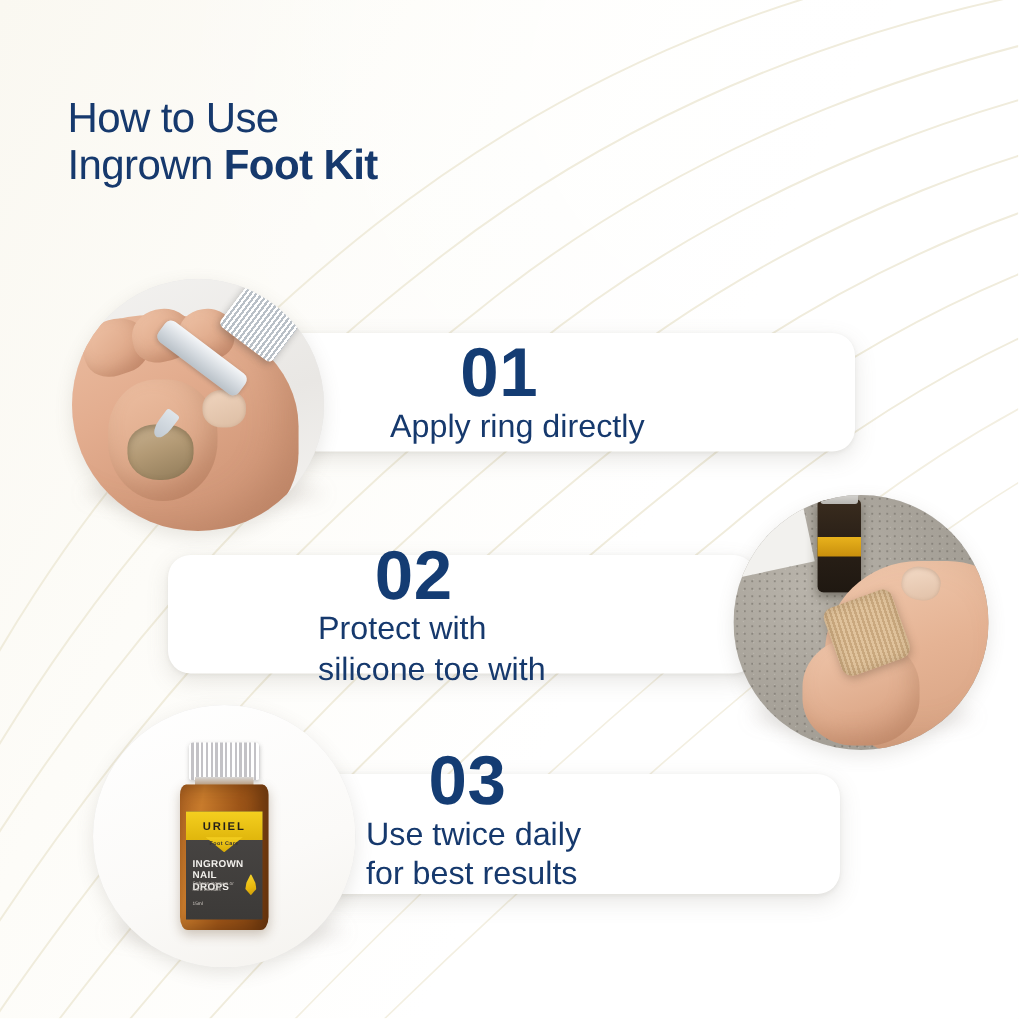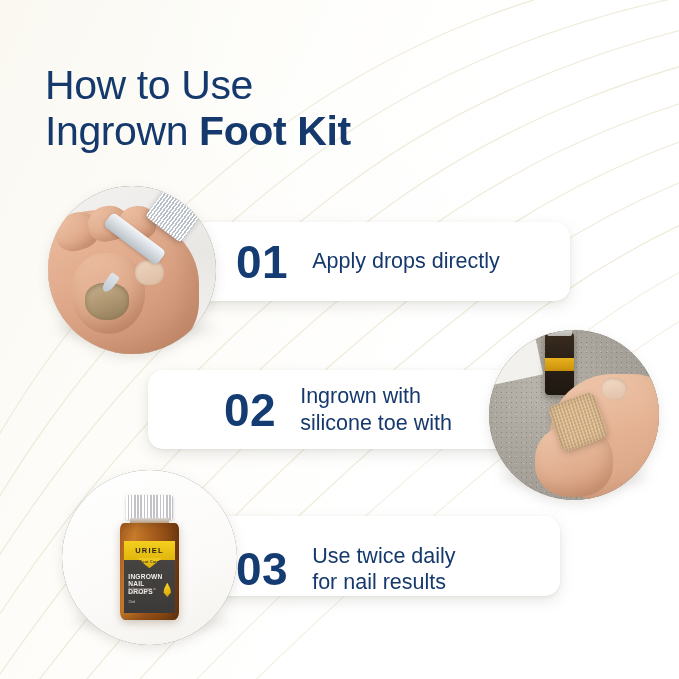--- a/index.html
+++ b/index.html
@@ -16,46 +16,46 @@
   .bg-wash{position:absolute;inset:0;
     background:
       radial-gradient(120% 90% at 88% 8%, #ffffff 0%, rgba(255,255,255,0) 60%),
       linear-gradient(115deg,#faf8f1 0%,#fdfcf8 28%,#ffffff 60%,#ffffff 100%);
   }
 
   
   .title{
     position:absolute;left:45px;top:63px;width:560px;
     color:#16396D;letter-spacing:-0.4px;line-height:1.12;
-    font-size:41px;font-weight:400;
+    font-size:28px;font-weight:400;
   }
   .title .l2{display:block;}
   .title .bold{font-weight:700;}
 
   
   .step{position:absolute;}
   .card{
     position:absolute;background:#ffffff;border-radius:15px;
     box-shadow:0 5px 14px rgba(120,115,100,0.17), 0 1px 3px rgba(120,115,100,0.10);
     display:flex;align-items:center;
   }
-  .card-inner{display:flex;align-items:center;}
+  .card-inner{display:flex;align-items:center;flex-direction:column;}
   .num{
     color:#143C73;font-weight:700;font-size:46px;letter-spacing:0.5px;
     line-height:1;white-space:nowrap;
   }
   .ctext{
     color:#16396D;font-size:21.5px;line-height:1.24;font-weight:400;
     white-space:nowrap;
   }
   .ctext span{display:block;}
 
   
   .photo{
-    position:absolute;border-radius:50%;overflow:hidden;background:#737373;
+    position:absolute;border-radius:50%;overflow:hidden;background:#e5e5e5;
     box-shadow:0 4px 12px rgba(110,105,95,0.16);
   }
   .photo .inner{position:absolute;inset:0;}
   .p1-bg{position:absolute;inset:0;background:linear-gradient(160deg,#f3f2f0 0%,#e9e7e4 55%,#f5f4f2 100%);}
   .p1-foot{
     position:absolute;left:-18%;top:14%;width:108%;height:92%;
     border-radius:46% 48% 40% 52%;
     background:linear-gradient(150deg,#edc0a4 0%,#e3ad8f 38%,#d69d7e 66%,#c98e70 100%);
     box-shadow:inset -10px -14px 26px rgba(150,95,65,0.30);
   }
@@ -223,21 +223,21 @@
   <div class="title">
     <span>How to Use</span>
     <span class="l2"><span>Ingrown </span><span class="bold">Foot Kit</span></span>
   </div>
 
   <div class="step">
     <div class="card" style="left:150px;top:222px;width:420px;height:79px;">
       <div class="card-inner" style="padding-left:86px;">
         <div class="num">01</div>
         <div class="ctext" style="margin-left:24px;">
-          <span>Apply drops directly</span>
+          <span>Apply ring directly</span>
         </div>
       </div>
     </div>
 
     <div class="psh" style="left:56px;top:320px;width:160px;height:18px;"></div>
     <div class="photo p1" style="left:48px;top:186px;width:168px;height:168px;">
       <div class="inner">
         <div class="p1-bg"></div>
         <div class="p1-foot"></div>
         <div class="toe t1"></div>
@@ -247,25 +247,25 @@
         <div class="nail"></div>
         <div class="nail2"></div>
         <div class="dropper"></div>
         <div class="dropper-tip"></div>
         <div class="cap"></div>
       </div>
     </div>
   </div>
 
   <div class="step">
-    <div class="card" style="left:112px;top:370px;width:392px;height:79px;margin-left:36px;">
+    <div class="card" style="left:112px;top:370px;width:392px;height:79px;">
       <div class="card-inner" style="padding-left:76px;">
         <div class="num">02</div>
         <div class="ctext" style="margin-left:24px;">
-          <span>Ingrown with</span>
+          <span>Protect with</span>
           <span>silicone toe with</span>
         </div>
       </div>
     </div>
 
     <div class="psh" style="left:500px;top:470px;width:150px;height:16px;"></div>
     <div class="photo p2" style="left:489px;top:330px;width:170px;height:170px;">
       <div class="inner">
         <div class="p2-bg"></div>
         <div class="grain"></div>
@@ -279,23 +279,23 @@
         <div class="p2-toe"></div>
         <div class="ring"></div>
       </div>
     </div>
   </div>
 
   <div class="step">
     <div class="card" style="left:150px;top:516px;width:410px;height:80px;align-items:flex-end;">
       <div class="card-inner" style="padding-left:86px;">
         <div class="num">03</div>
-        <div class="ctext" style="margin-left:24px;">
+        <div class="ctext" style="margin-left:8px;">
           <span>Use twice daily</span>
-          <span>for nail results</span>
+          <span>for best results</span>
         </div>
       </div>
     </div>
 
     <div class="psh" style="left:72px;top:612px;width:158px;height:18px;"></div>
     <div class="photo p3" style="left:62px;top:470px;width:175px;height:175px;">
       <div class="inner">
         <div class="p3-bg"></div>
         <div class="bottle">
           <div class="b-cap"></div>

